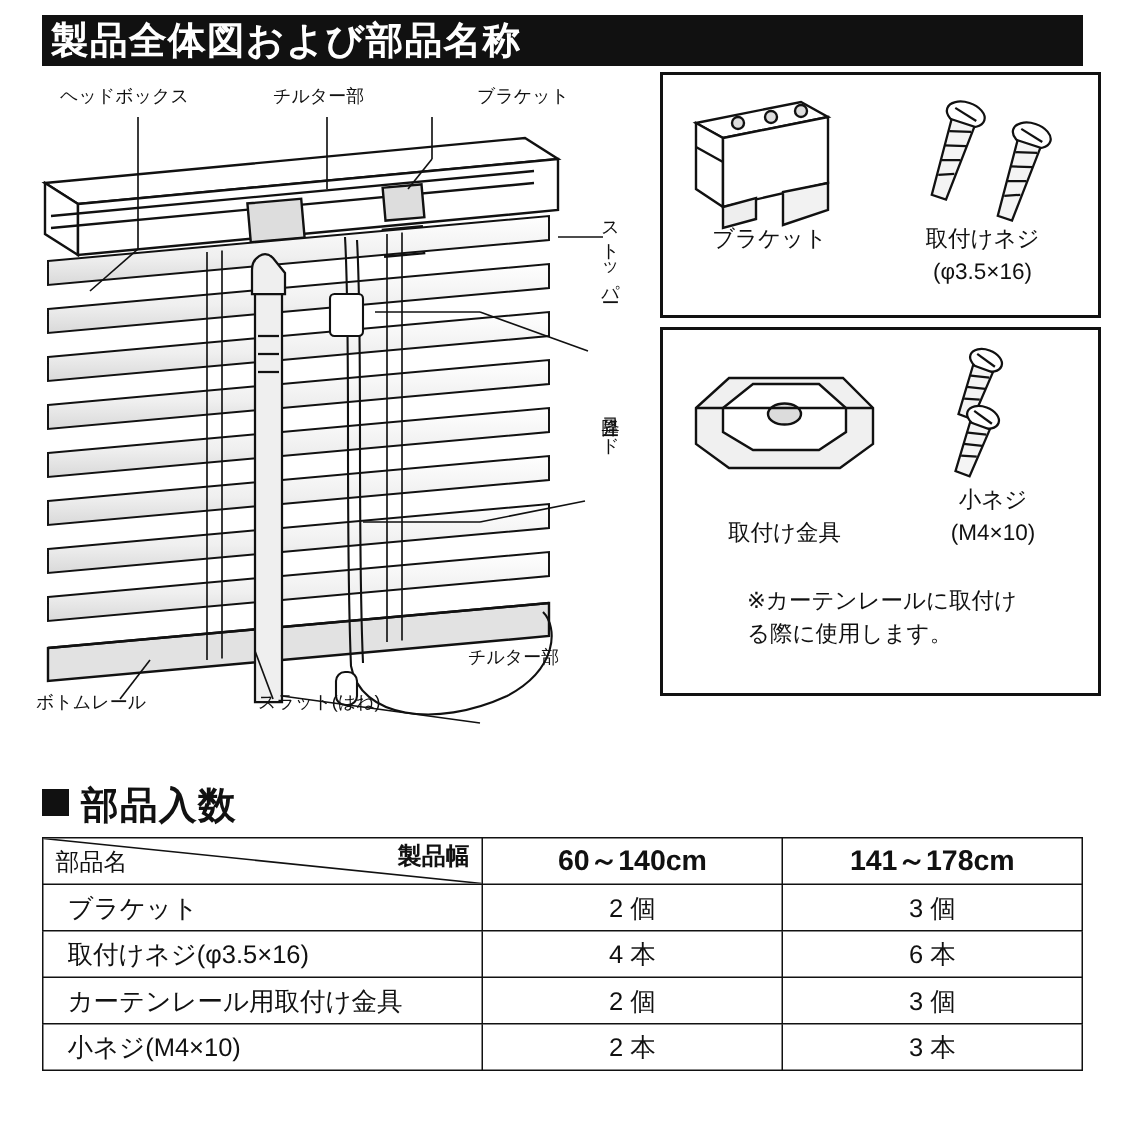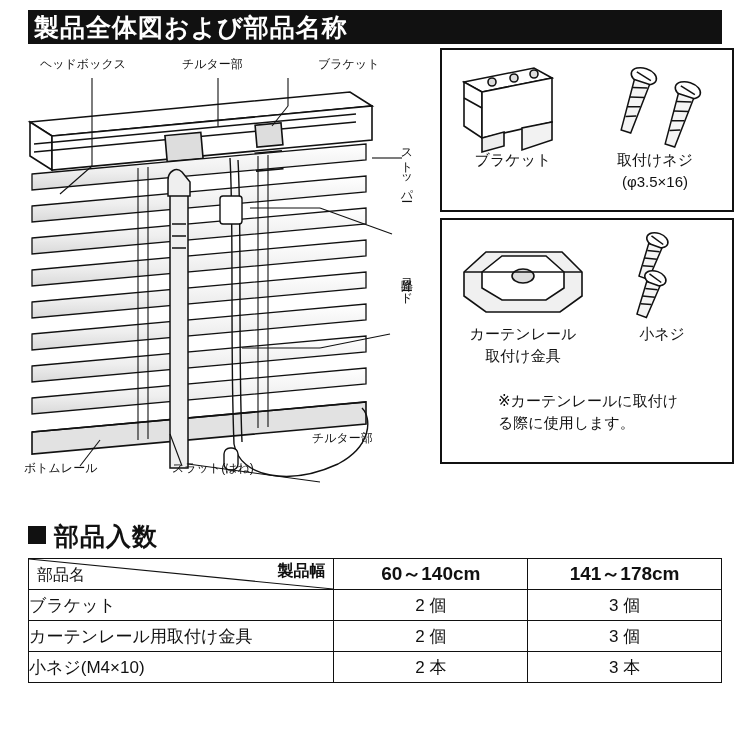--- a/index.html
+++ b/index.html
@@ -71,21 +71,21 @@
 
   
   table.parts{
     position:absolute;left:28px;top:558px;
     border-collapse:collapse;width:694px;
     font-size:17px;
   }
   table.parts td,table.parts th{
     border:1.5px solid #111;
     height:30px;
-    padding:0 0;
+    padding:0 16px;
     font-weight:normal;
     color:#111;
   }
   table.parts td.name{width:300px;text-align:left;}
   table.parts td.num{width:190px;text-align:center;}
   table.parts th.num{width:190px;text-align:center;font-weight:bold;font-size:19px;}
   .hdrcell{position:relative;height:44px;padding:0 8px;}
   .hdrcell .diag{
     position:absolute;left:0;top:0;width:100%;height:100%;
     pointer-events:none;
@@ -260,23 +260,23 @@
         <g transform="rotate(20 212 56)">
           <ellipse cx="212" cy="52" rx="11" ry="7"></ellipse>
           <line x1="205" y1="50" x2="219" y2="54"></line>
           <path d="M205,58 L219,58 L217,92 L207,92 Z" fill="#f4f4f4"></path>
           <line x1="206" y1="65" x2="218" y2="62"></line>
           <line x1="206" y1="73" x2="218" y2="70"></line>
           <line x1="207" y1="81" x2="217" y2="78"></line>
         </g>
       </g>
     </svg>
-    <div class="pcap" style="left:6px;top:104px;width:150px;">カーテンレール</div>
     <div class="pcap" style="left:6px;top:126px;width:150px;">取付け金具</div>
     <div class="pcap" style="left:160px;top:104px;width:120px;">小ネジ</div>
+    <div class="pcap" style="left:160px;top:126px;width:120px;">(M4×10)</div>
   </div>
 
   <div class="pnote">
     <div>※カーテンレールに取付け</div>
     <div>る際に使用します。</div>
   </div>
 
   <div class="sec-head2">
     <span class="sq"></span><span>部品入数</span>
   </div>
@@ -293,20 +293,25 @@
       </td>
       <th class="num">60～140cm</th>
       <th class="num">141～178cm</th>
     </tr>
     <tr>
       <td class="name">ブラケット</td>
       <td class="num">2 個</td>
       <td class="num">3 個</td>
     </tr>
     <tr>
+      <td class="name">取付けネジ(φ3.5×16)</td>
+      <td class="num">4 本</td>
+      <td class="num">6 本</td>
+    </tr>
+    <tr>
       <td class="name">カーテンレール用取付け金具</td>
       <td class="num">2 個</td>
       <td class="num">3 個</td>
     </tr>
     <tr>
       <td class="name">小ネジ(M4×10)</td>
       <td class="num">2 本</td>
       <td class="num">3 本</td>
     </tr>
   </tbody>

